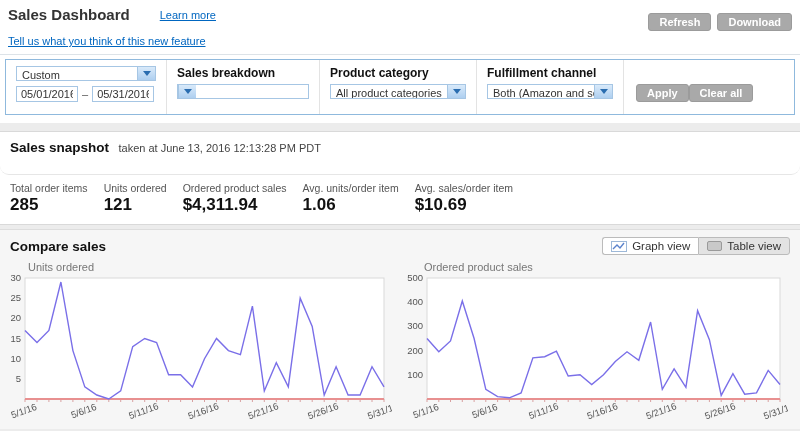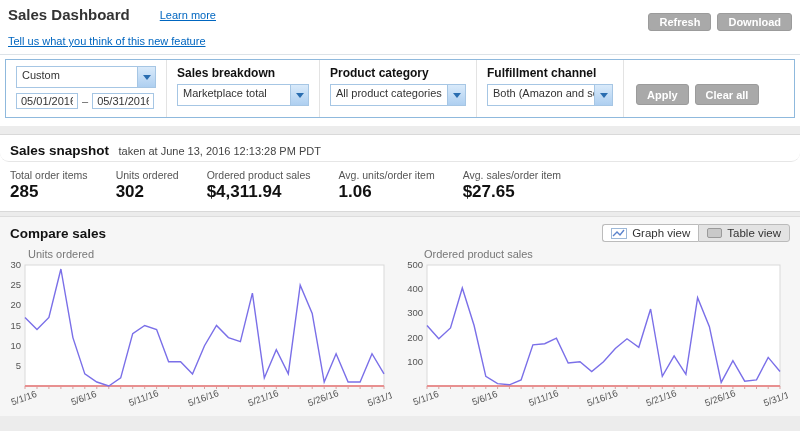--- a/index.html
+++ b/index.html
@@ -18,42 +18,42 @@
     color:#fff; font-size:11px; font-weight:bold; padding:2px 10px; cursor:pointer;
     font-family:"Liberation Sans", sans-serif; }
   .feedback { font-size:11px; margin-top:3px; display:inline-block; }
   .hdr-divider { height:1px; background:#dde3e8; margin:5px 0 4px; }
 
   
   .filter-panel { margin:0 5px; border:1px solid #8fb9dd; background:#fff; display:flex; }
   .fcol { padding:6px 10px 8px; border-right:1px solid #e3e3e3; }
   .fcol:last-child { border-right:none; }
   .flabel { font-size:12px; font-weight:bold; color:#111; margin-bottom:4px; }
-  .dd { display:flex; align-items:stretch; border:1px solid #a6c6e4; height:22px;
+  .dd { display:flex; align-items:stretch; border:1px solid #a6c6e4; height:15px;
     background:#fff; cursor:pointer; }
   .dd-text { flex:1; font-size:11px; padding:2px 5px; color:#333; white-space:nowrap;
     overflow:hidden; }
   .dd-btn { width:18px; background:linear-gradient(#d9eafa,#aecff0);
     border-left:1px solid #a6c6e4; display:flex; align-items:center; justify-content:center; }
   .tri { width:0; height:0; border-left:4px solid transparent;
     border-right:4px solid transparent; border-top:5px solid #2a6db0; }
   .w140{width:140px} .w132{width:132px} .w136{width:136px} .w126{width:126px}
   .date-inputs { display:flex; align-items:center; margin-top:5px; gap:4px; }
   .din { width:62px; height:16px; border:1px solid #a6c6e4; font-size:11px;
     padding:1px 4px; color:#333; font-family:"Liberation Sans", sans-serif; }
   .dash { font-size:11px; color:#555; }
-  .fbtns { display:flex; gap:6px; padding:24px 10px 12px 12px; border-right:none; }
+  .fbtns { display:flex; padding:24px 10px 12px 12px; border-right:none; }
 
   
   .snapshot { background:#fff; border-top:1px solid #d9d9d9; border-bottom:1px solid #d9d9d9;
     margin-top:8px; }
-  .snap-hdr { padding:6px 10px 2px; border-bottom:1px solid #e6e6e6;border-radius:9px; }
+  .snap-hdr { padding:6px 10px 18px; border-bottom:1px solid #e6e6e6;border-radius:9px; }
   .snap-title { font-size:13.5px; font-weight:bold; color:#111; }
   .snap-taken { font-size:11px; color:#444; margin-left:5px; }
-  .stats { display:flex; padding:7px 10px 9px; gap:28px; }
+  .stats { display:flex; padding:7px 10px 9px; gap:16px; }
   .stat-label { font-size:10.5px; color:#555; margin-bottom:1px; white-space:nowrap; }
   .stat-value { font-size:17px; font-weight:bold; color:#111; }
 
   
   .compare { background:#f6f6f6; margin-top:4px; border-top:1px solid #ddd; }
   .cmp-hdr { display:flex; align-items:center; padding:7px 10px 2px;gap:34px; }
   .cmp-title { font-size:13.5px; font-weight:bold; color:#111; }
   .toggle { margin-left:auto; display:flex; }
   .tbtn { display:flex; align-items:center; gap:5px; font-size:11.5px; color:#333;
     border:1px solid #bbb; padding:2px 8px; cursor:pointer; background:#e3e3e3; }
@@ -94,21 +94,20 @@
       </div>
       <div class="date-inputs">
         <input class="din" value="05/01/2016" style="">
         <span class="dash">–</span>
         <input class="din" value="05/31/2016" style="">
       </div>
     </div>
     <div class="fcol">
       <div class="flabel">Sales breakdown</div>
       <div class="dd w132">
-        <span class="dd-text">Marketplace total</span>
         <span class="dd-btn">
             <span class="tri"></span>
           </span>
       </div>
     </div>
     <div class="fcol">
       <div class="flabel">Product category</div>
       <div class="dd w136">
         <span class="dd-text">All product categories</span>
         <span class="dd-btn">
@@ -137,33 +136,33 @@
     <span class="snap-title">Sales snapshot</span>
     <span class="snap-taken">taken at June 13, 2016 12:13:28 PM PDT</span>
   </div>
   <div class="stats">
     <div class="stat">
       <div class="stat-label">Total order items</div>
       <div class="stat-value">285</div>
     </div>
     <div class="stat">
       <div class="stat-label">Units ordered</div>
-      <div class="stat-value">302</div>
+      <div class="stat-value">121</div>
     </div>
     <div class="stat">
       <div class="stat-label">Ordered product sales</div>
       <div class="stat-value">$4,311.94</div>
     </div>
     <div class="stat">
       <div class="stat-label">Avg. units/order item</div>
       <div class="stat-value">1.06</div>
     </div>
     <div class="stat">
       <div class="stat-label">Avg. sales/order item</div>
-      <div class="stat-value">$27.65</div>
+      <div class="stat-value">$10.69</div>
     </div>
   </div>
 </div>
 
 <div class="compare">
   <div class="cmp-hdr">
     <span class="cmp-title">Compare sales</span>
     <div class="toggle">
       <div class="tbtn active">
         <svg width="16" height="11">

